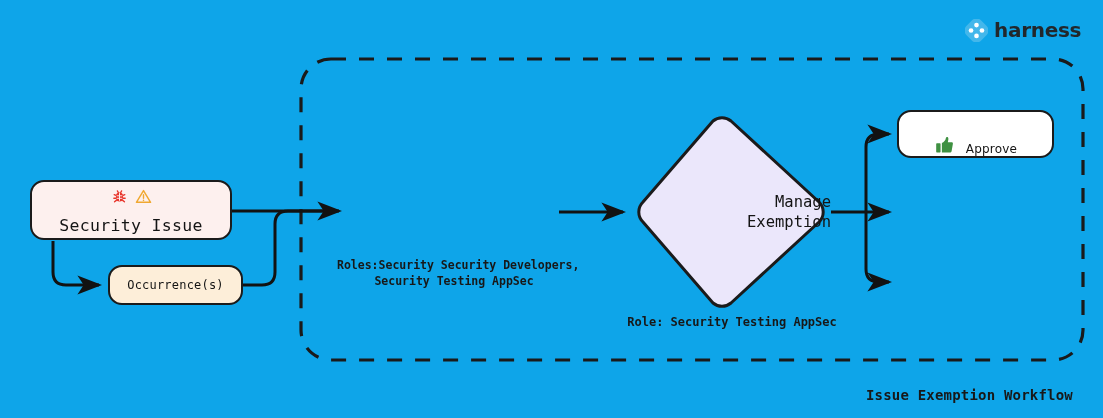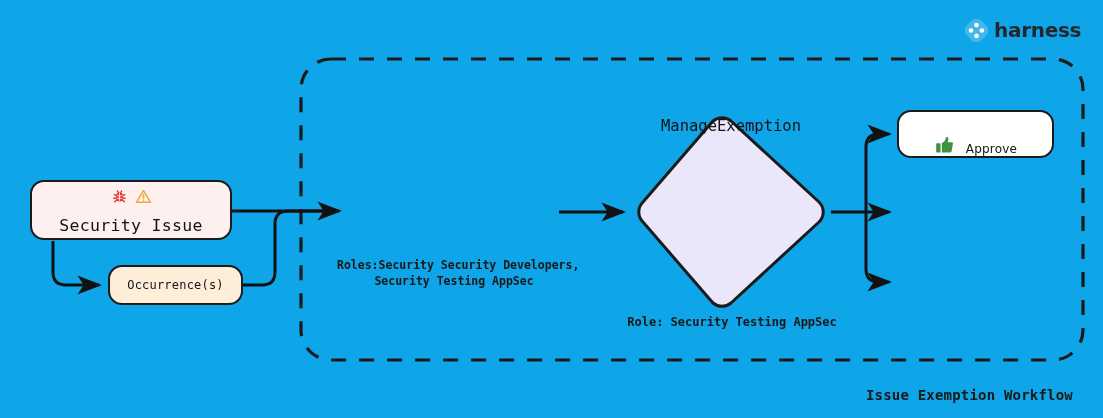--- a/index.html
+++ b/index.html
@@ -108,22 +108,22 @@
     width: 200px;
     height: 192px;
   }
   #manage-exemption-wrap .dtext {
     position: absolute;
     left: 0;
     top: 0;
     width: 200px;
     height: 192px;
     display: flex;
-    flex-direction: row;
-    align-items: flex-start;
+    flex-direction: column;
+    align-items: flex-end;
     justify-content: center;
     font-family: "DejaVu Sans Mono", monospace;
     font-size: 15.5px;
     color: #141414;
     line-height: 1.32;
     text-align: center;
   }
 
   
   .caption {

